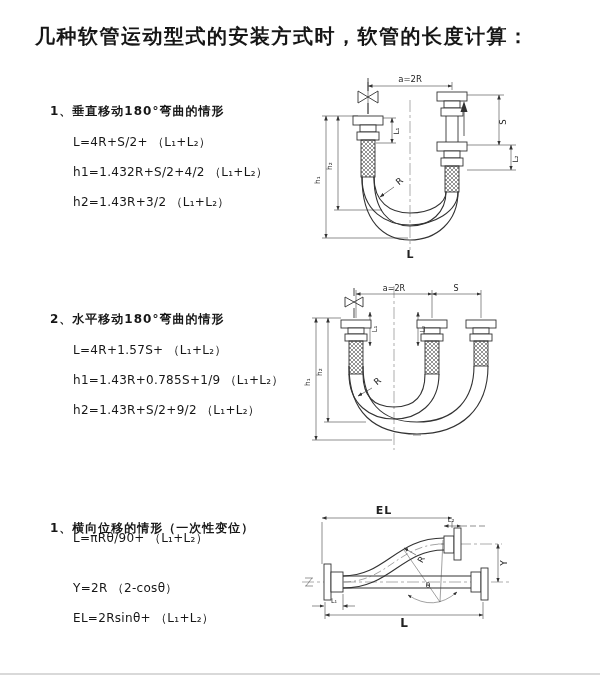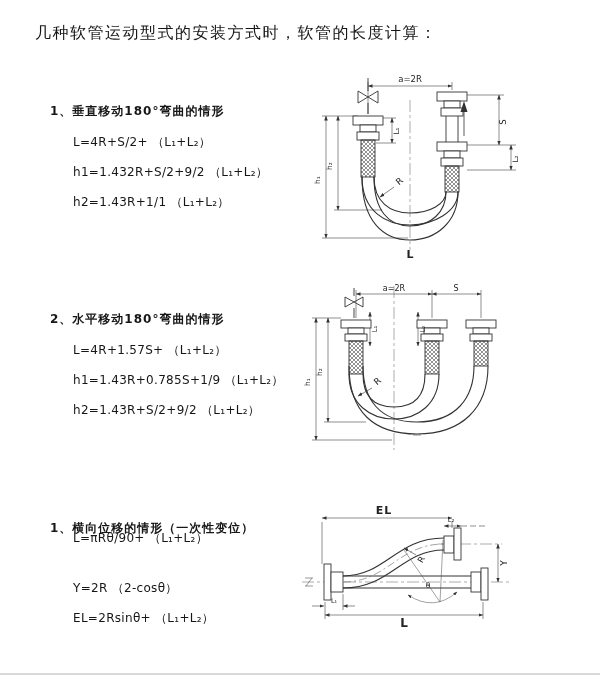--- a/index.html
+++ b/index.html
@@ -3,41 +3,41 @@
 <meta charset="utf-8">
 <style>
   html,body{margin:0;padding:0;}
   body{
     width:600px;height:675px;position:relative;background:#ffffff;
     font-family:"DejaVu Sans","Liberation Sans",sans-serif;
     color:#161616;overflow:hidden;
   }
   .title{
     position:absolute;left:35px;top:23px;
-    font-size:16px;font-weight:normal;letter-spacing:1.5px;white-space:nowrap;text-align:right;
+    font-size:20px;font-weight:bold;letter-spacing:1.5px;white-space:nowrap;text-align:right;
   }
   .sec-heading{
     position:absolute;font-size:12px;font-weight:bold;letter-spacing:1px;white-space:nowrap;
   }
   .formula{
     position:absolute;font-size:12px;font-weight:normal;letter-spacing:0.3px;white-space:nowrap;
   }
   svg.diagram{position:absolute;}
   svg text{font-family:"DejaVu Sans","Liberation Sans",sans-serif;fill:#222;}
   .bottom-rule{position:absolute;left:0;bottom:0;width:600px;height:2px;background:#d9d9d9;}
 </style>
 </head>
 <body>
 
 <div class="title">几种软管运动型式的安装方式时，软管的长度计算：</div>
 
 <div class="sec-heading" style="left:50px;top:103px">1、垂直移动180°弯曲的情形</div>
 <div class="formula" style="left:73px;top:134px">L=4R+S/2+ （L₁+L₂）</div>
-<div class="formula" style="left:73px;top:164px">h1=1.432R+S/2+9/2 （L₁+L₂）</div>
-<div class="formula" style="left:73px;top:194px">h2=1.43R+1/1 （L₁+L₂）</div>
+<div class="formula" style="left:73px;top:164px">h1=1.432R+S/2+4/2 （L₁+L₂）</div>
+<div class="formula" style="left:73px;top:194px">h2=1.43R+3/2 （L₁+L₂）</div>
 
 <div class="sec-heading" style="left:50px;top:311px">2、水平移动180°弯曲的情形</div>
 <div class="formula" style="left:73px;top:342px">L=4R+1.57S+ （L₁+L₂）</div>
 <div class="formula" style="left:73px;top:372px">h1=1.43R+0.785S+1/9 （L₁+L₂）</div>
 <div class="formula" style="left:73px;top:402px">h2=1.43R+S/2+9/2 （L₁+L₂）</div>
 
 <div class="sec-heading" style="left:50px;top:520px">1、横向位移的情形（一次性变位）</div>
 <div class="formula" style="left:73px;top:530px">L=πRθ/90+ （L₁+L₂）</div>
 <div class="formula" style="left:73px;top:580px">Y=2R （2-cosθ）</div>
 <div class="formula" style="left:73px;top:610px">EL=2Rsinθ+ （L₁+L₂）</div>

